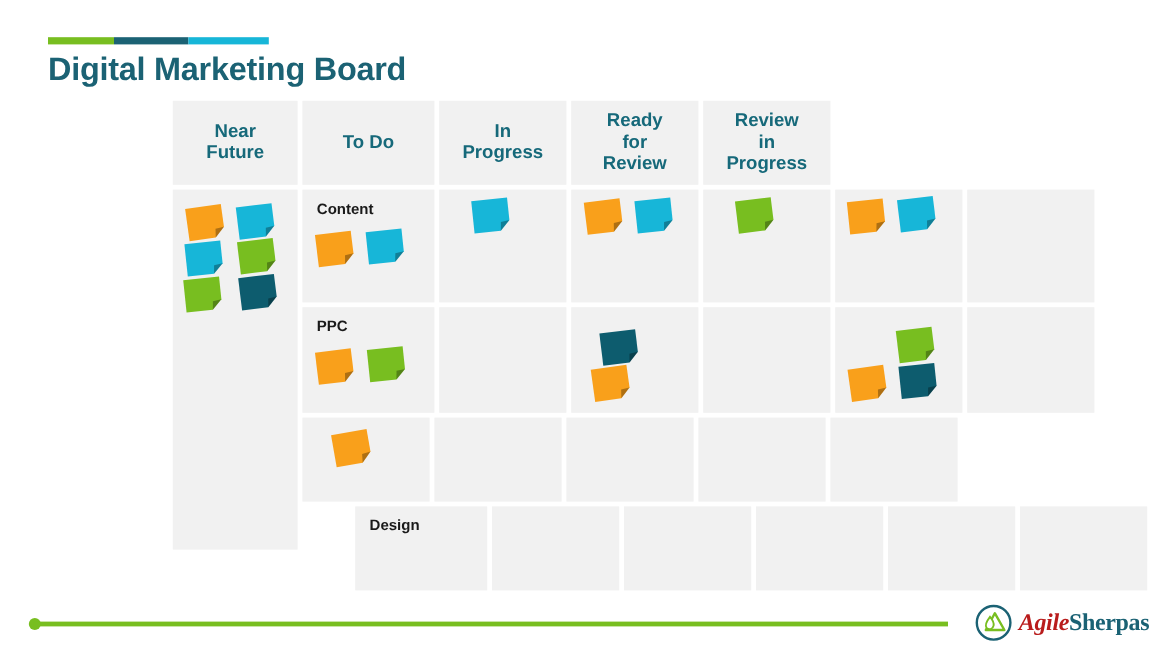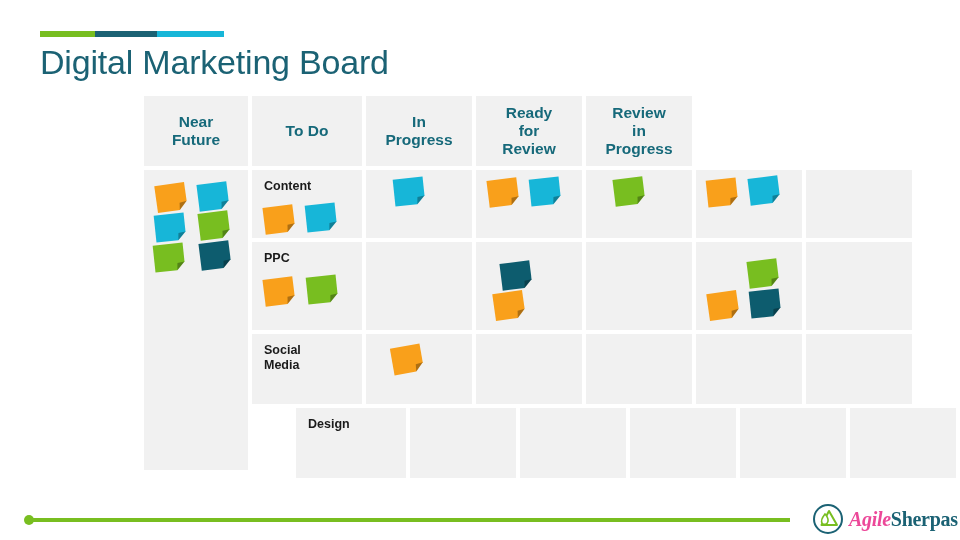--- a/index.html
+++ b/index.html
@@ -23,31 +23,31 @@
     display: flex;
   }
   #accent-bar .seg { height: 100%; }
   .seg-green { width: 55px; background: #78be20; }
   .seg-teal  { width: 62px; background: #1b6274; }
   .seg-cyan  { width: 67px; background: #17b6d8; }
 
   #page-title {
     position: absolute;
     left: 40px; top: 43px;
-    font-size: 34px;
-    font-weight: normal;
+    font-size: 27px;
+    font-weight: bold;
     color: #1b6274;
     letter-spacing: -0.2px;
     white-space: nowrap;
   }
 
   
   #board {
     position: absolute;
-    left: 116px; top: 96px;
+    left: 116px; top: 84px;
     width: 765px;
     padding-left: 28px;
   }
   .board-row { display: flex; gap: 4px; }
 
   .cell {
     background: #f1f1f1;
     box-sizing: border-box;
     position: relative;
     flex: none;
@@ -86,21 +86,21 @@
   #nearfuture-cell {
     width: 104px;
     height: 300px;
     background: #f1f1f1;
     position: relative;
     flex: none;
   }
   #rows-area { display: flex; flex-direction: column; gap: 4px; }
 
   .data-row { display: flex; gap: 4px; }
-  .row-h-1 { height: 68px; border-radius: 18px; }
+  .row-h-1 { height: 94px; border-radius: 18px; }
   .row-h-2 { height: 88px; }
   .row-h-3 { height: 70px; }
   .row-h-4 { height: 70px; }
 
   .row-label {
     position: absolute;
     left: 12px; top: 9px;
     font-size: 12.5px;
     font-weight: bold;
     color: #1a1a1a;
@@ -138,21 +138,21 @@
   }
   #logo-mark { width: 32px; height: 32px; flex: none; }
   #logo-text {
     font-family: "Liberation Serif", serif;
     font-size: 20px;
     font-weight: bold;
     font-style: italic;
     white-space: nowrap;
     letter-spacing: -0.3px;
   }
-  .logo-agile { color: #ec4899; }
+  .logo-agile { color: #b91c1c; }
   .logo-sherpas { color: #1b6274; font-style: normal; }
 </style>
 </head>
 <body>
 
 <div id="slide">
 
   <div id="accent-bar">
     <div class="seg seg-green"></div>
     <div class="seg seg-teal"></div>
@@ -331,23 +331,20 @@
               <div class="note" style="left: 54px; top: 48px; transform: rotate(-6deg);">
                 <svg viewBox="0 0 30 27" preserveAspectRatio="none">
                   <path d="M0 0 L30 0 L30 19 L22 27 L0 27 Z" fill="#0d5c6e"></path>
                   <path d="M30 19 L22 27 L22.8 19.8 Z" fill="rgba(0,0,0,0.30)"></path>
                 </svg>
               </div>
             </div>
             <div class="cell col-6" style="height: 100%;"></div>
           </div>
           <div class="data-row row-h-3">
-            <div class="cell col-1" style="height: 100%;">
-              <div class="row-label">Social<br>Media</div>
-            </div>
             <div class="cell col-2" style="height: 100%;">
               <div class="note" style="left: 26px; top: 12px; transform: rotate(-10deg);">
                 <svg viewBox="0 0 30 27" preserveAspectRatio="none">
                   <path d="M0 0 L30 0 L30 19 L22 27 L0 27 Z" fill="#f9a01b"></path>
                   <path d="M30 19 L22 27 L22.8 19.8 Z" fill="rgba(0,0,0,0.30)"></path>
                 </svg>
               </div>
             </div>
             <div class="cell col-3" style="height: 100%;"></div>
             <div class="cell col-4" style="height: 100%;"></div>

